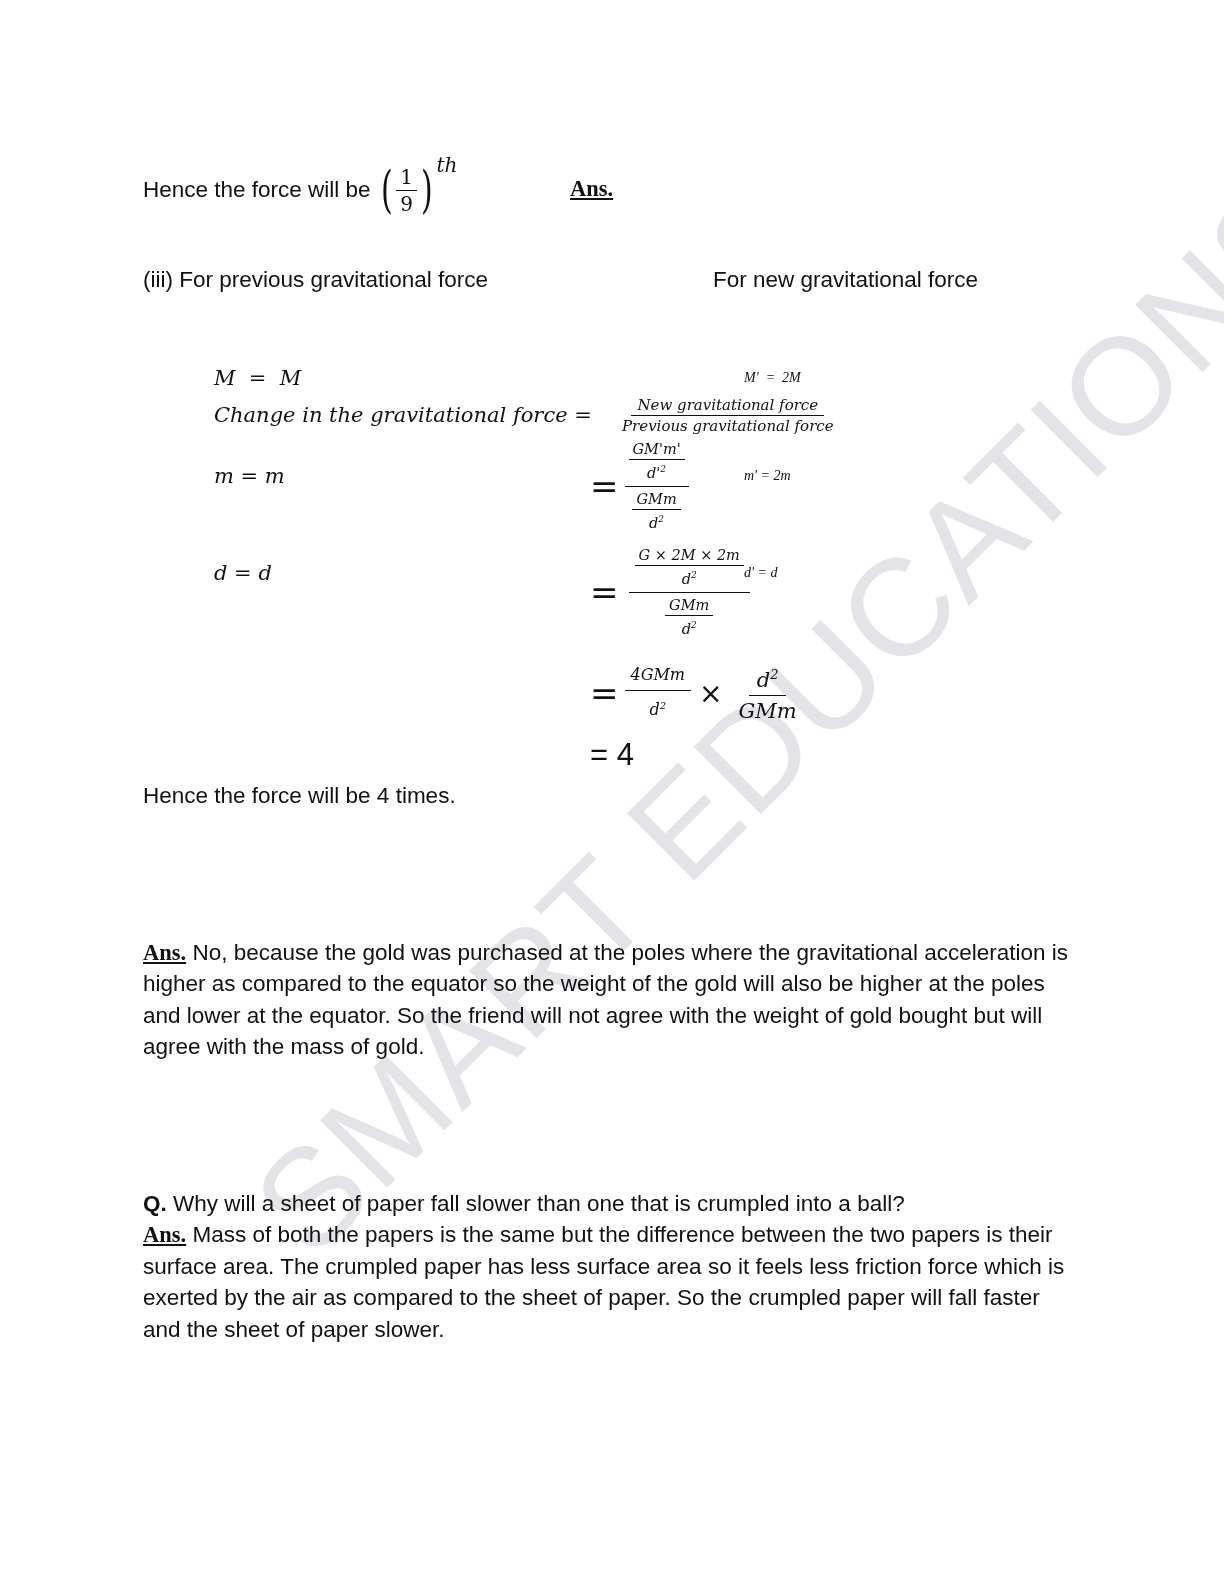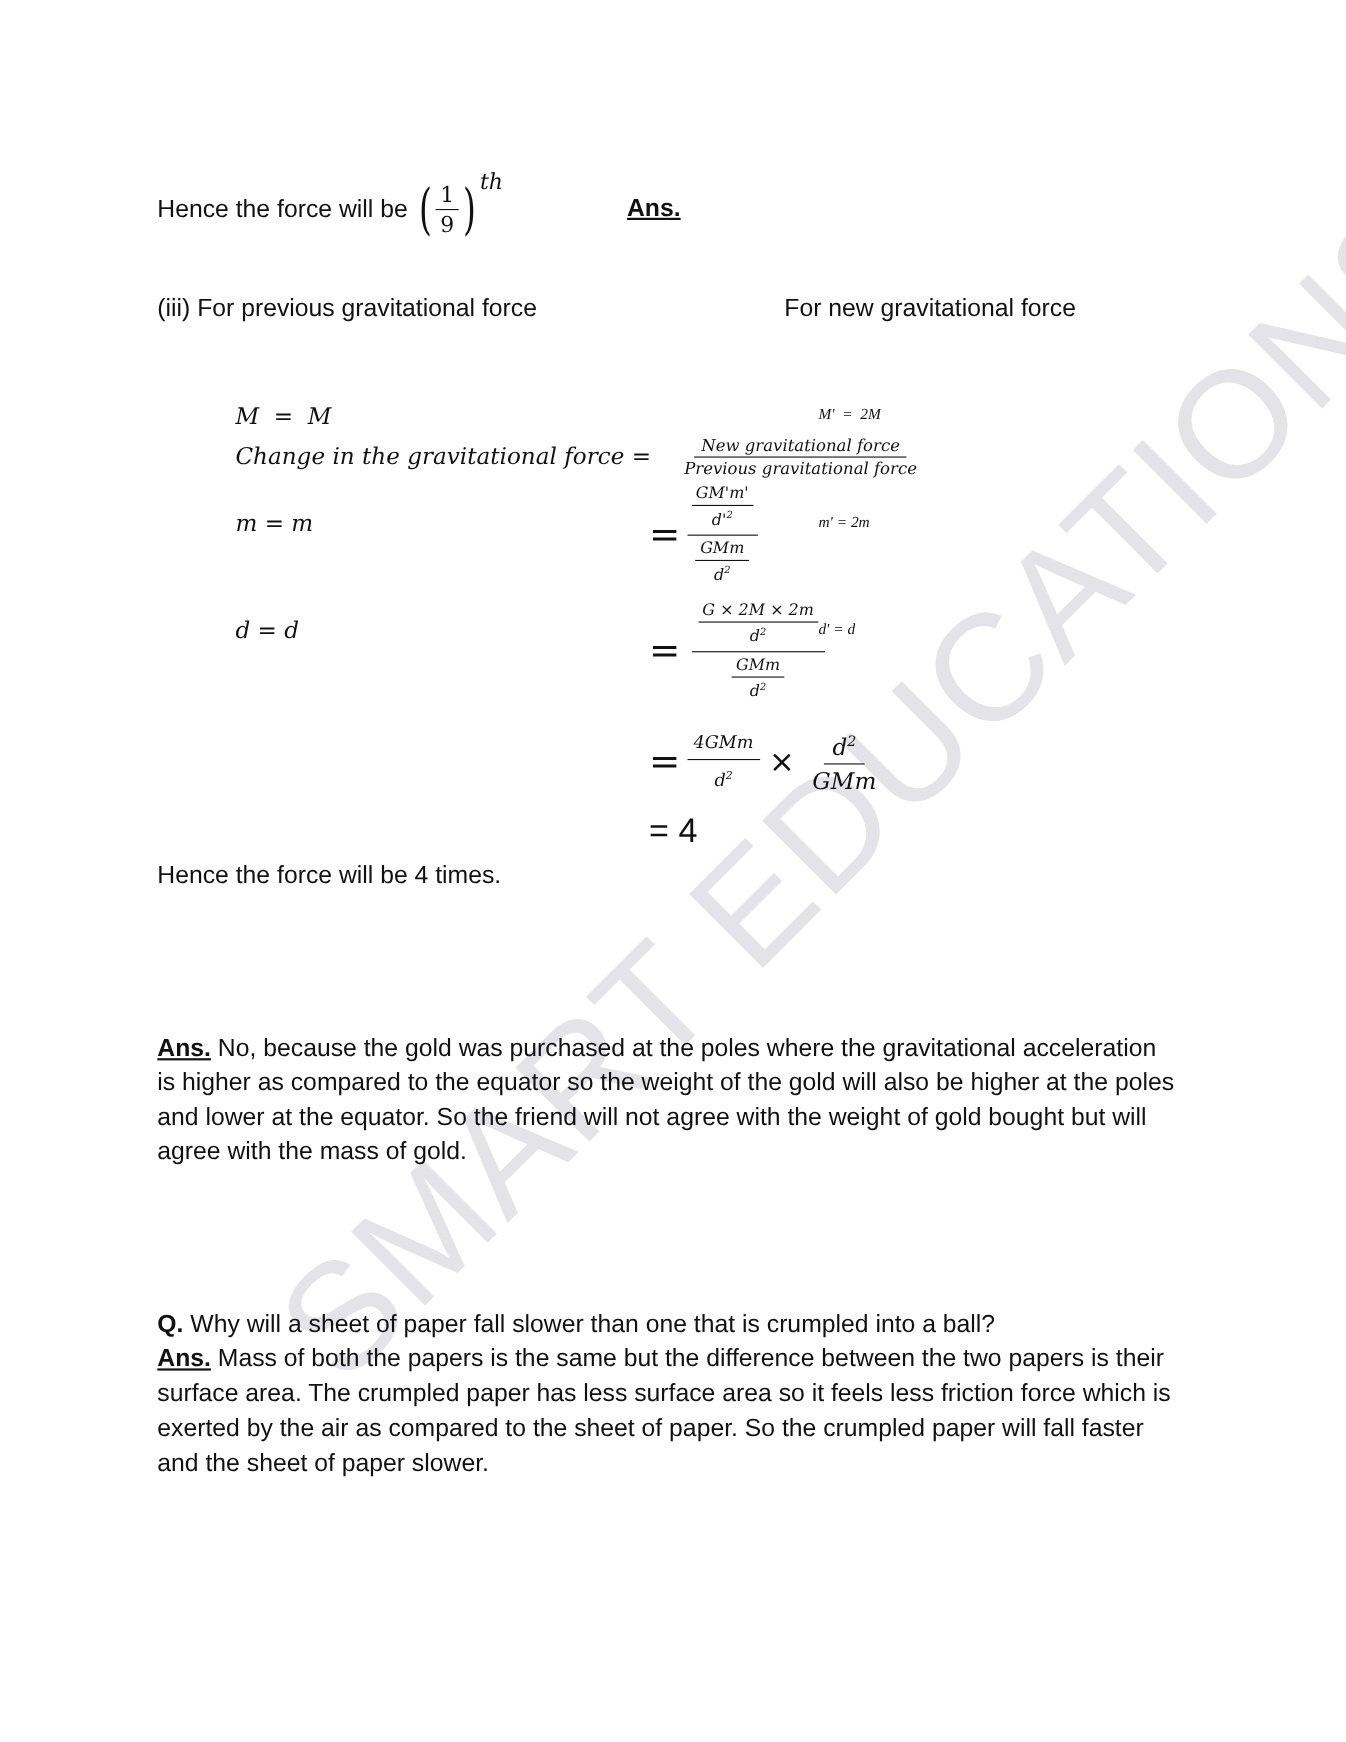--- a/index.html
+++ b/index.html
@@ -10,21 +10,21 @@
   .abs { position: absolute; }
   .txt { font-size: 22.5px; line-height: 31.5px; white-space: nowrap; }
   .math { font-family: "DejaVu Serif", "Liberation Serif", serif; font-style: italic; }
   .watermark {
     position: absolute; left: 118px; top: 760px; width: 1100px; text-align: center;
     font-family: "Liberation Sans", sans-serif; font-size: 138px; letter-spacing: 2px;
     color: #e4e4e8; transform: rotate(-45deg); transform-origin: center center;
     z-index: 0; white-space: nowrap; pointer-events: none;
   }
   .layer { position: relative; z-index: 1; }
-  .u { text-decoration: underline; font-weight: bold; }
+  .u { text-decoration: underline; font-weight: bold; font-family: Liberation Serif, serif; }
   .b { font-weight: bold; }
   .frac { display: inline-flex; flex-direction: column; align-items: center; vertical-align: middle; }
   .frac .num { border-bottom: 1.4px solid #111; padding: 0 4px; text-align: center; }
   .frac .den { padding: 0 4px; text-align: center; }
   .paren { font-family: "DejaVu Serif", serif; font-style: normal; font-size: 50px; font-weight: 200; line-height: 1; transform: scaleX(0.6); display: inline-block; }
   .para { position: absolute; left: 143px; width: 940px; font-size: 22.5px; line-height: 31.4px; }
   .eq { font-family: "DejaVu Sans", sans-serif; font-style: normal; font-size: 34px; }
   sup { font-size: 62%; }
 </style>
 </head>

